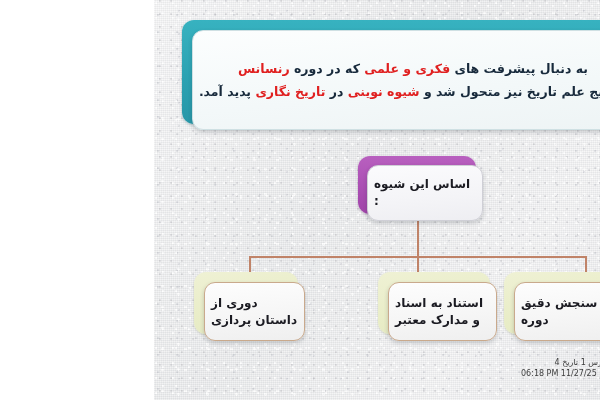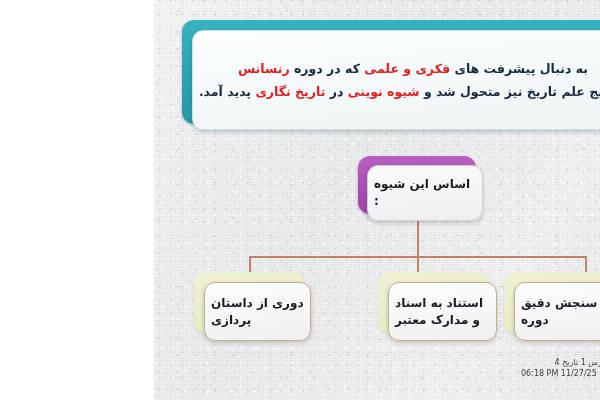--- a/index.html
+++ b/index.html
@@ -169,21 +169,21 @@
   
   .leaf .card-plate {
     background: linear-gradient(170deg, #eff1d4 0%, #e9edc8 55%, #e4e9c0 100%);
     box-shadow: 0 1px 2px rgba(120,125,80,.25);
   }
   .leaf .card-face {
     left: 10px; top: 10px; right: -7px; bottom: -7px;
     border: 1px solid #c9a98c;
     background: linear-gradient(175deg, #fdfdfd 0%, #f6f6f6 55%, #efefef 100%);
   }
-  #leaf-no-storytelling { left: 76px; top: 272px; width: 104px; height: 62px; padding-left: 6px; }
+  #leaf-no-storytelling { left: 76px; top: 272px; width: 104px; height: 62px; }
   #leaf-documents      { left: 232px; top: 272px; width: 112px; height: 62px; margin-left: 28px; }
   #leaf-source-check   { left: 386px; top: 272px; width: 116px; height: 62px; }
 
   
   .conn {
     position: absolute;
     background: #c08368;
   }
   #conn-vert-top   { left: 299px; top: 214px; width: 1.6px; height: 44px; }
   #conn-horizontal { left: 131px; top: 256px; width: 338px; height: 1.6px; }

